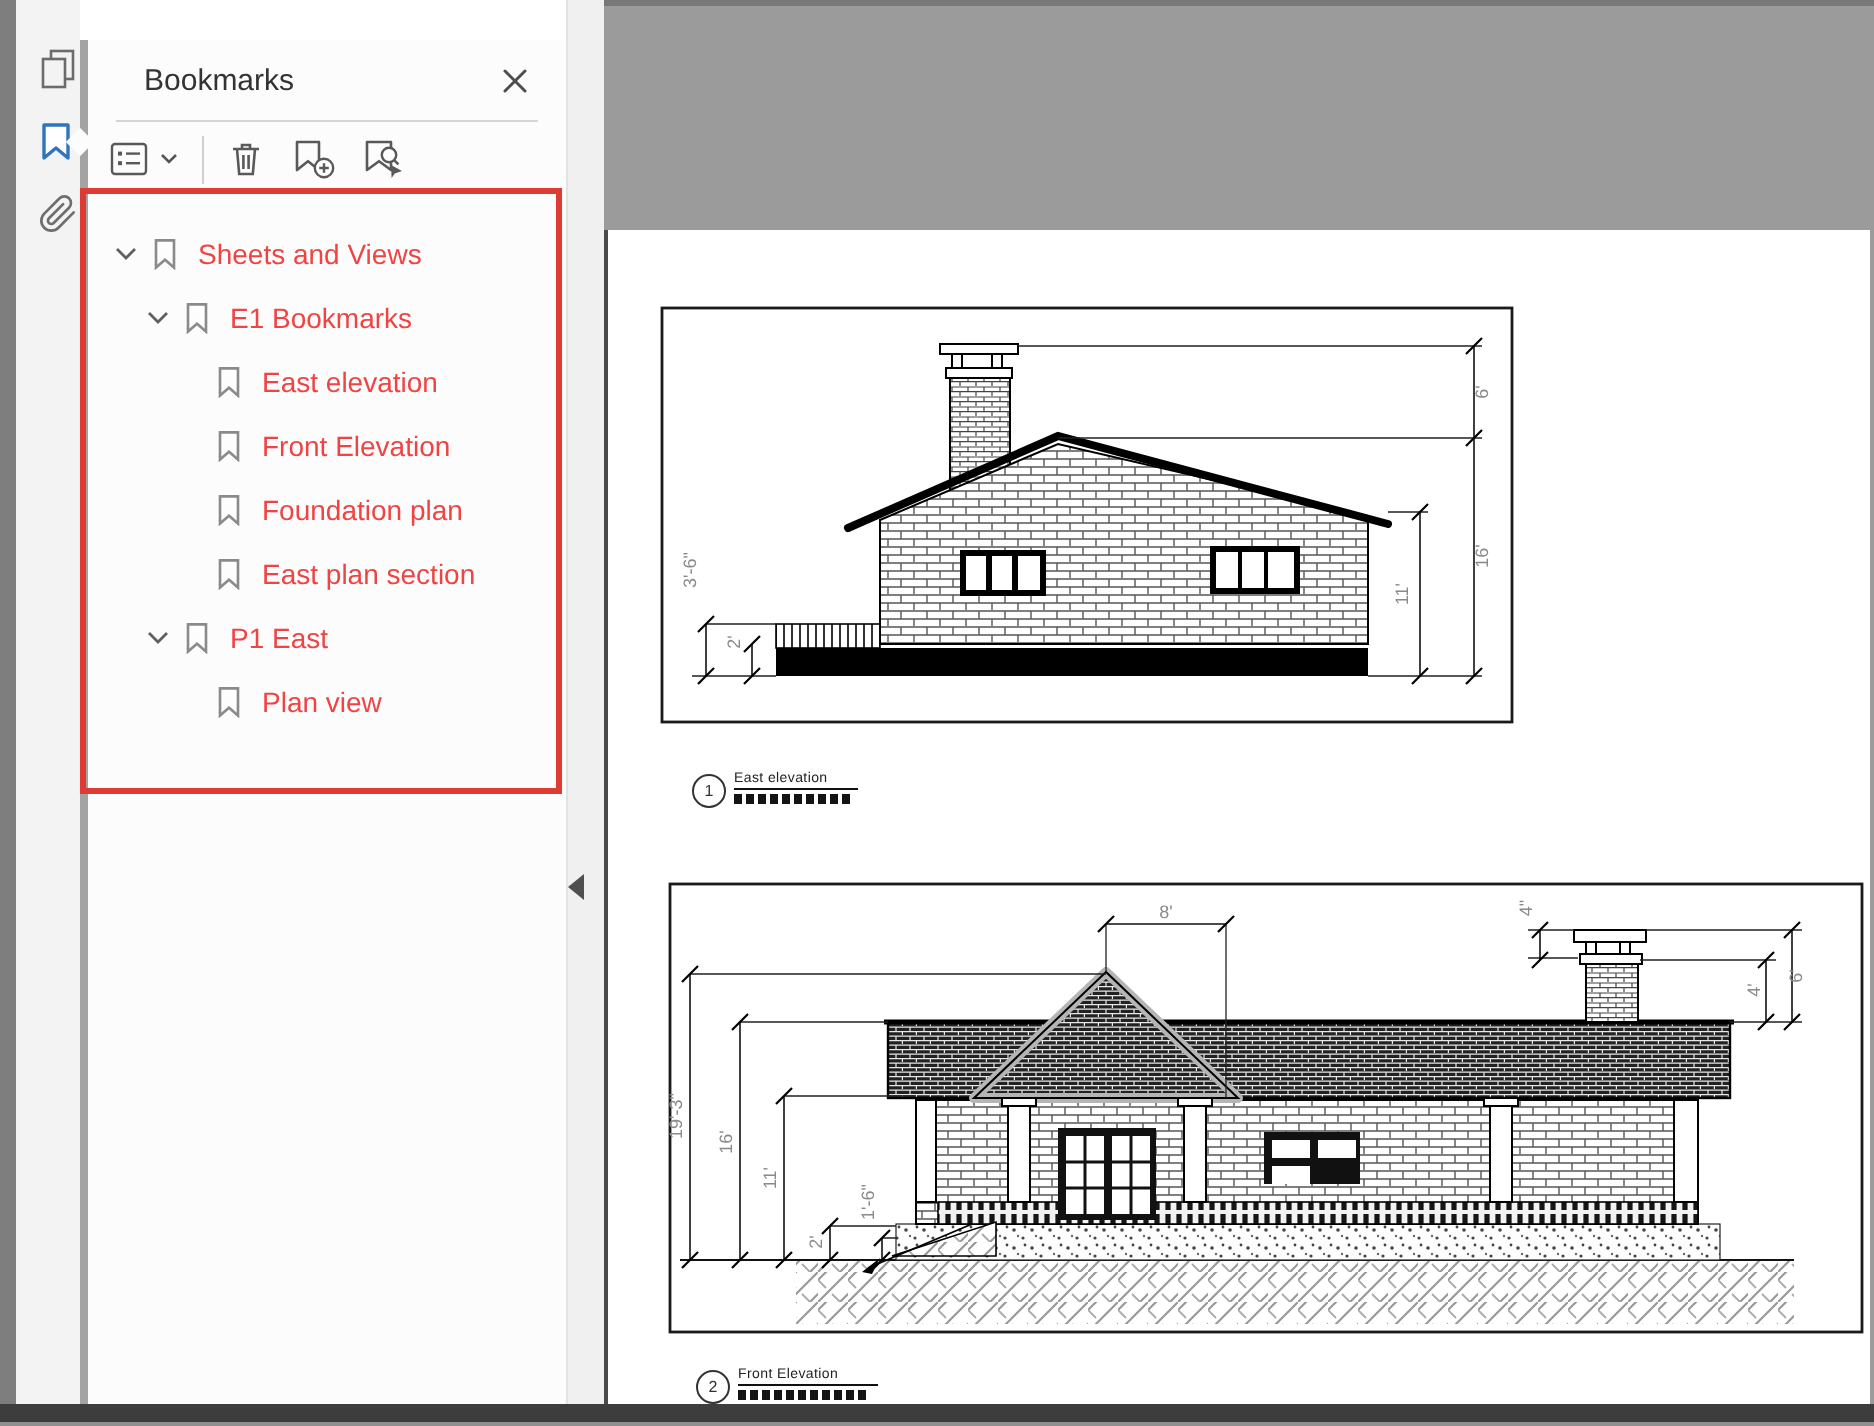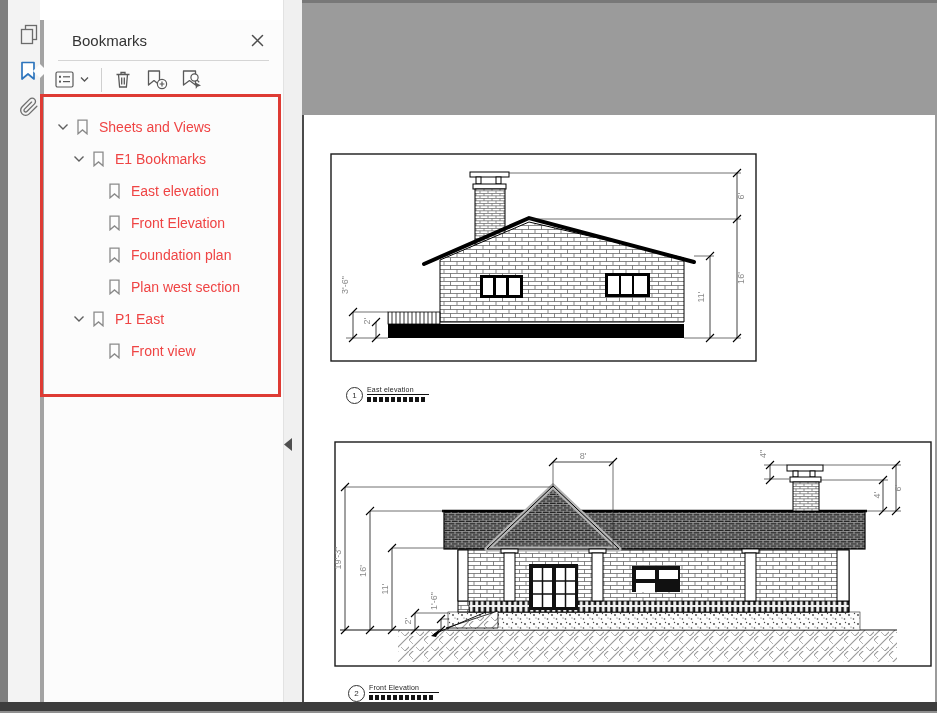--- a/index.html
+++ b/index.html
@@ -192,21 +192,21 @@
         </span>
       <span>Foundation plan</span>
     </div>
     <div class="row lv2">
       <span class="chev"></span>
       <span class="bmico">
           <svg width="13" height="16" viewBox="0 0 13 16">
             <path d="M2 1.2 H11 V14.8 L6.5 10.9 L2 14.8 Z" fill="#fdfdfd" stroke="#8a8a8a" stroke-width="1.3"></path>
           </svg>
         </span>
-      <span>Plan west section</span>
+      <span>East plan section</span>
     </div>
     <div class="row lv1">
       <span class="chev">
           <svg width="12" height="8" viewBox="0 0 12 8">
             <path d="M1.5 1.5 L6 6 L10.5 1.5" fill="none" stroke="#5f5f5f" stroke-width="1.4"></path>
           </svg>
         </span>
       <span class="bmico">
           <svg width="13" height="16" viewBox="0 0 13 16">
             <path d="M2 1.2 H11 V14.8 L6.5 10.9 L2 14.8 Z" fill="#fdfdfd" stroke="#8a8a8a" stroke-width="1.3"></path>
@@ -214,21 +214,21 @@
         </span>
       <span>P1 East</span>
     </div>
     <div class="row lv2">
       <span class="chev"></span>
       <span class="bmico">
           <svg width="13" height="16" viewBox="0 0 13 16">
             <path d="M2 1.2 H11 V14.8 L6.5 10.9 L2 14.8 Z" fill="#fdfdfd" stroke="#8a8a8a" stroke-width="1.3"></path>
           </svg>
         </span>
-      <span>Front view</span>
+      <span>Plan view</span>
     </div>
   </div>
 </div>
 
 <div id="highlight" class="abs"></div>
 
 <div id="divider" class="abs"></div>
 <span id="collapse" class="abs">
   <svg width="8" height="13" viewBox="0 0 8 13">
       <polygon points="8,0 0,6.5 8,13" fill="#4f4f4f"></polygon>

